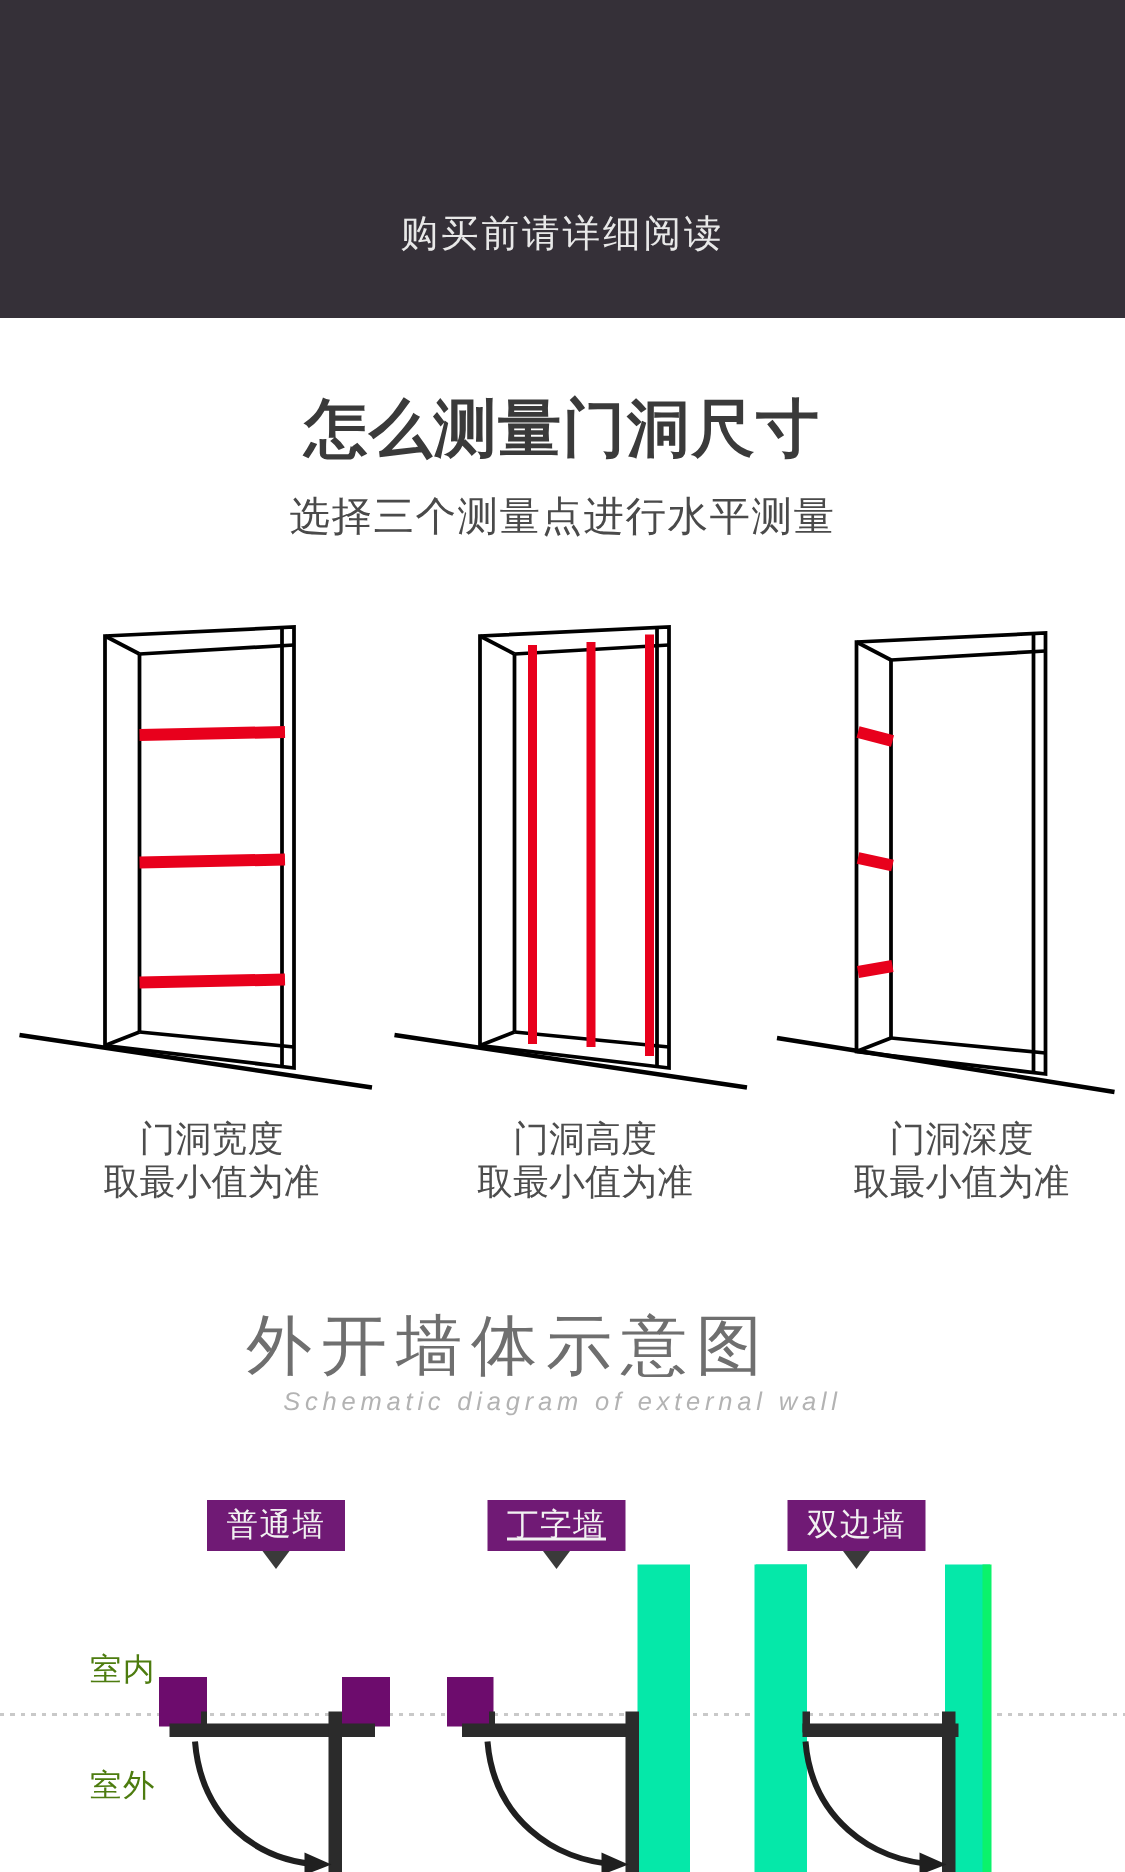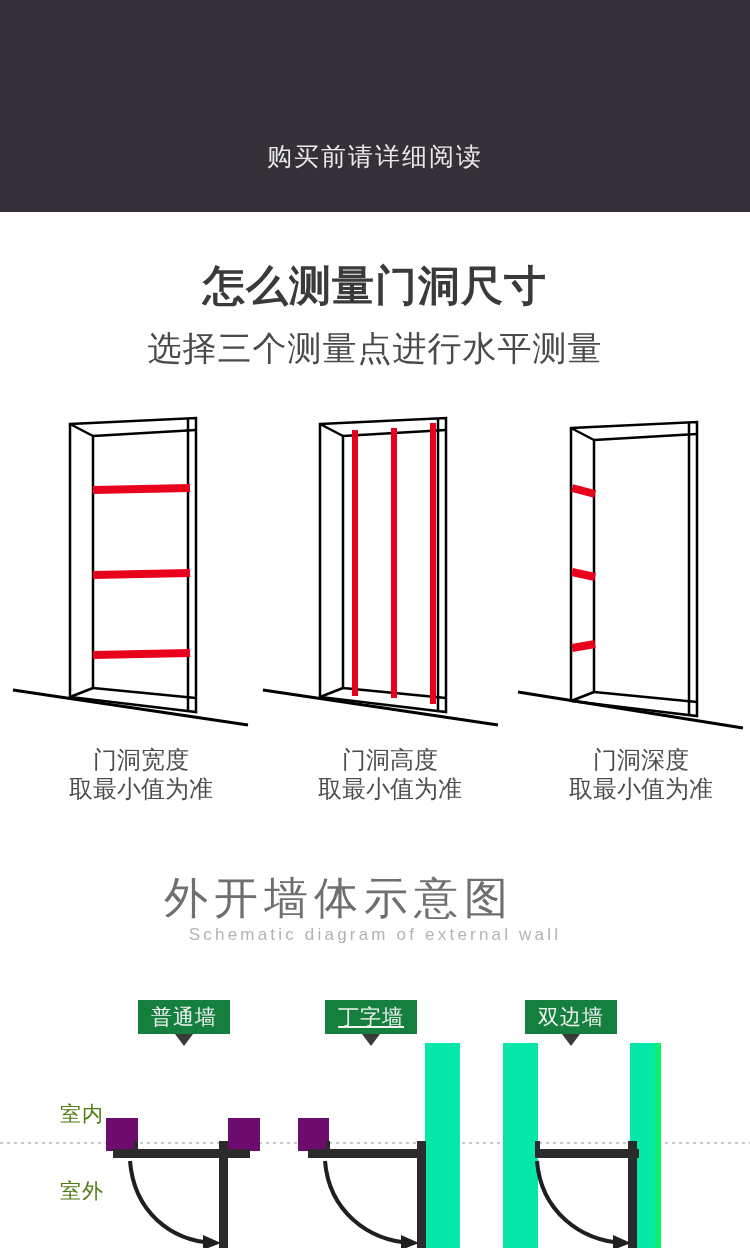--- a/index.html
+++ b/index.html
@@ -39,21 +39,21 @@
     color:#3a3a3a;
     font-size:42px;
     font-weight:bold;
     letter-spacing:1px;
     line-height:1;
   }
   .sec1-sub{
     position:absolute;left:0;top:331px;width:750px;
     text-align:center;
     color:#4a4a4a;
-    font-size:34px;
+    font-size:27px;
     letter-spacing:1px;
     line-height:1;
   }
   .doors{
     position:absolute;left:0;top:400px;width:750px;height:340px;
   }
   .door-svg{display:block;}
   .door1{position:absolute;left:8px;top:0;}
   .door2{position:absolute;left:258px;top:0;}
   .door3{position:absolute;left:503px;top:0;}
@@ -76,28 +76,29 @@
     letter-spacing:6px;
     line-height:1;
   }
   .sec2-sub{
     position:absolute;left:0;top:926px;width:750px;
     text-align:center;
     color:#b3b3b3;
     font-size:17px;
     letter-spacing:3.2px;
     line-height:1;
+    font-style:italic;
   }
   .walls{
     position:absolute;left:0;top:985px;width:750px;height:263px;
   }
   
   .wl{
     position:absolute;
-    background:#15803d;
+    background:#701a75;
     color:#f2f2f2;
     font-size:21px;
     line-height:34px;
     height:34px;
     padding:0 13px;
     letter-spacing:1px;
     white-space:nowrap;
   }
   .wl:after{
     content:"";position:absolute;left:50%;margin-left:-9px;top:34px;

